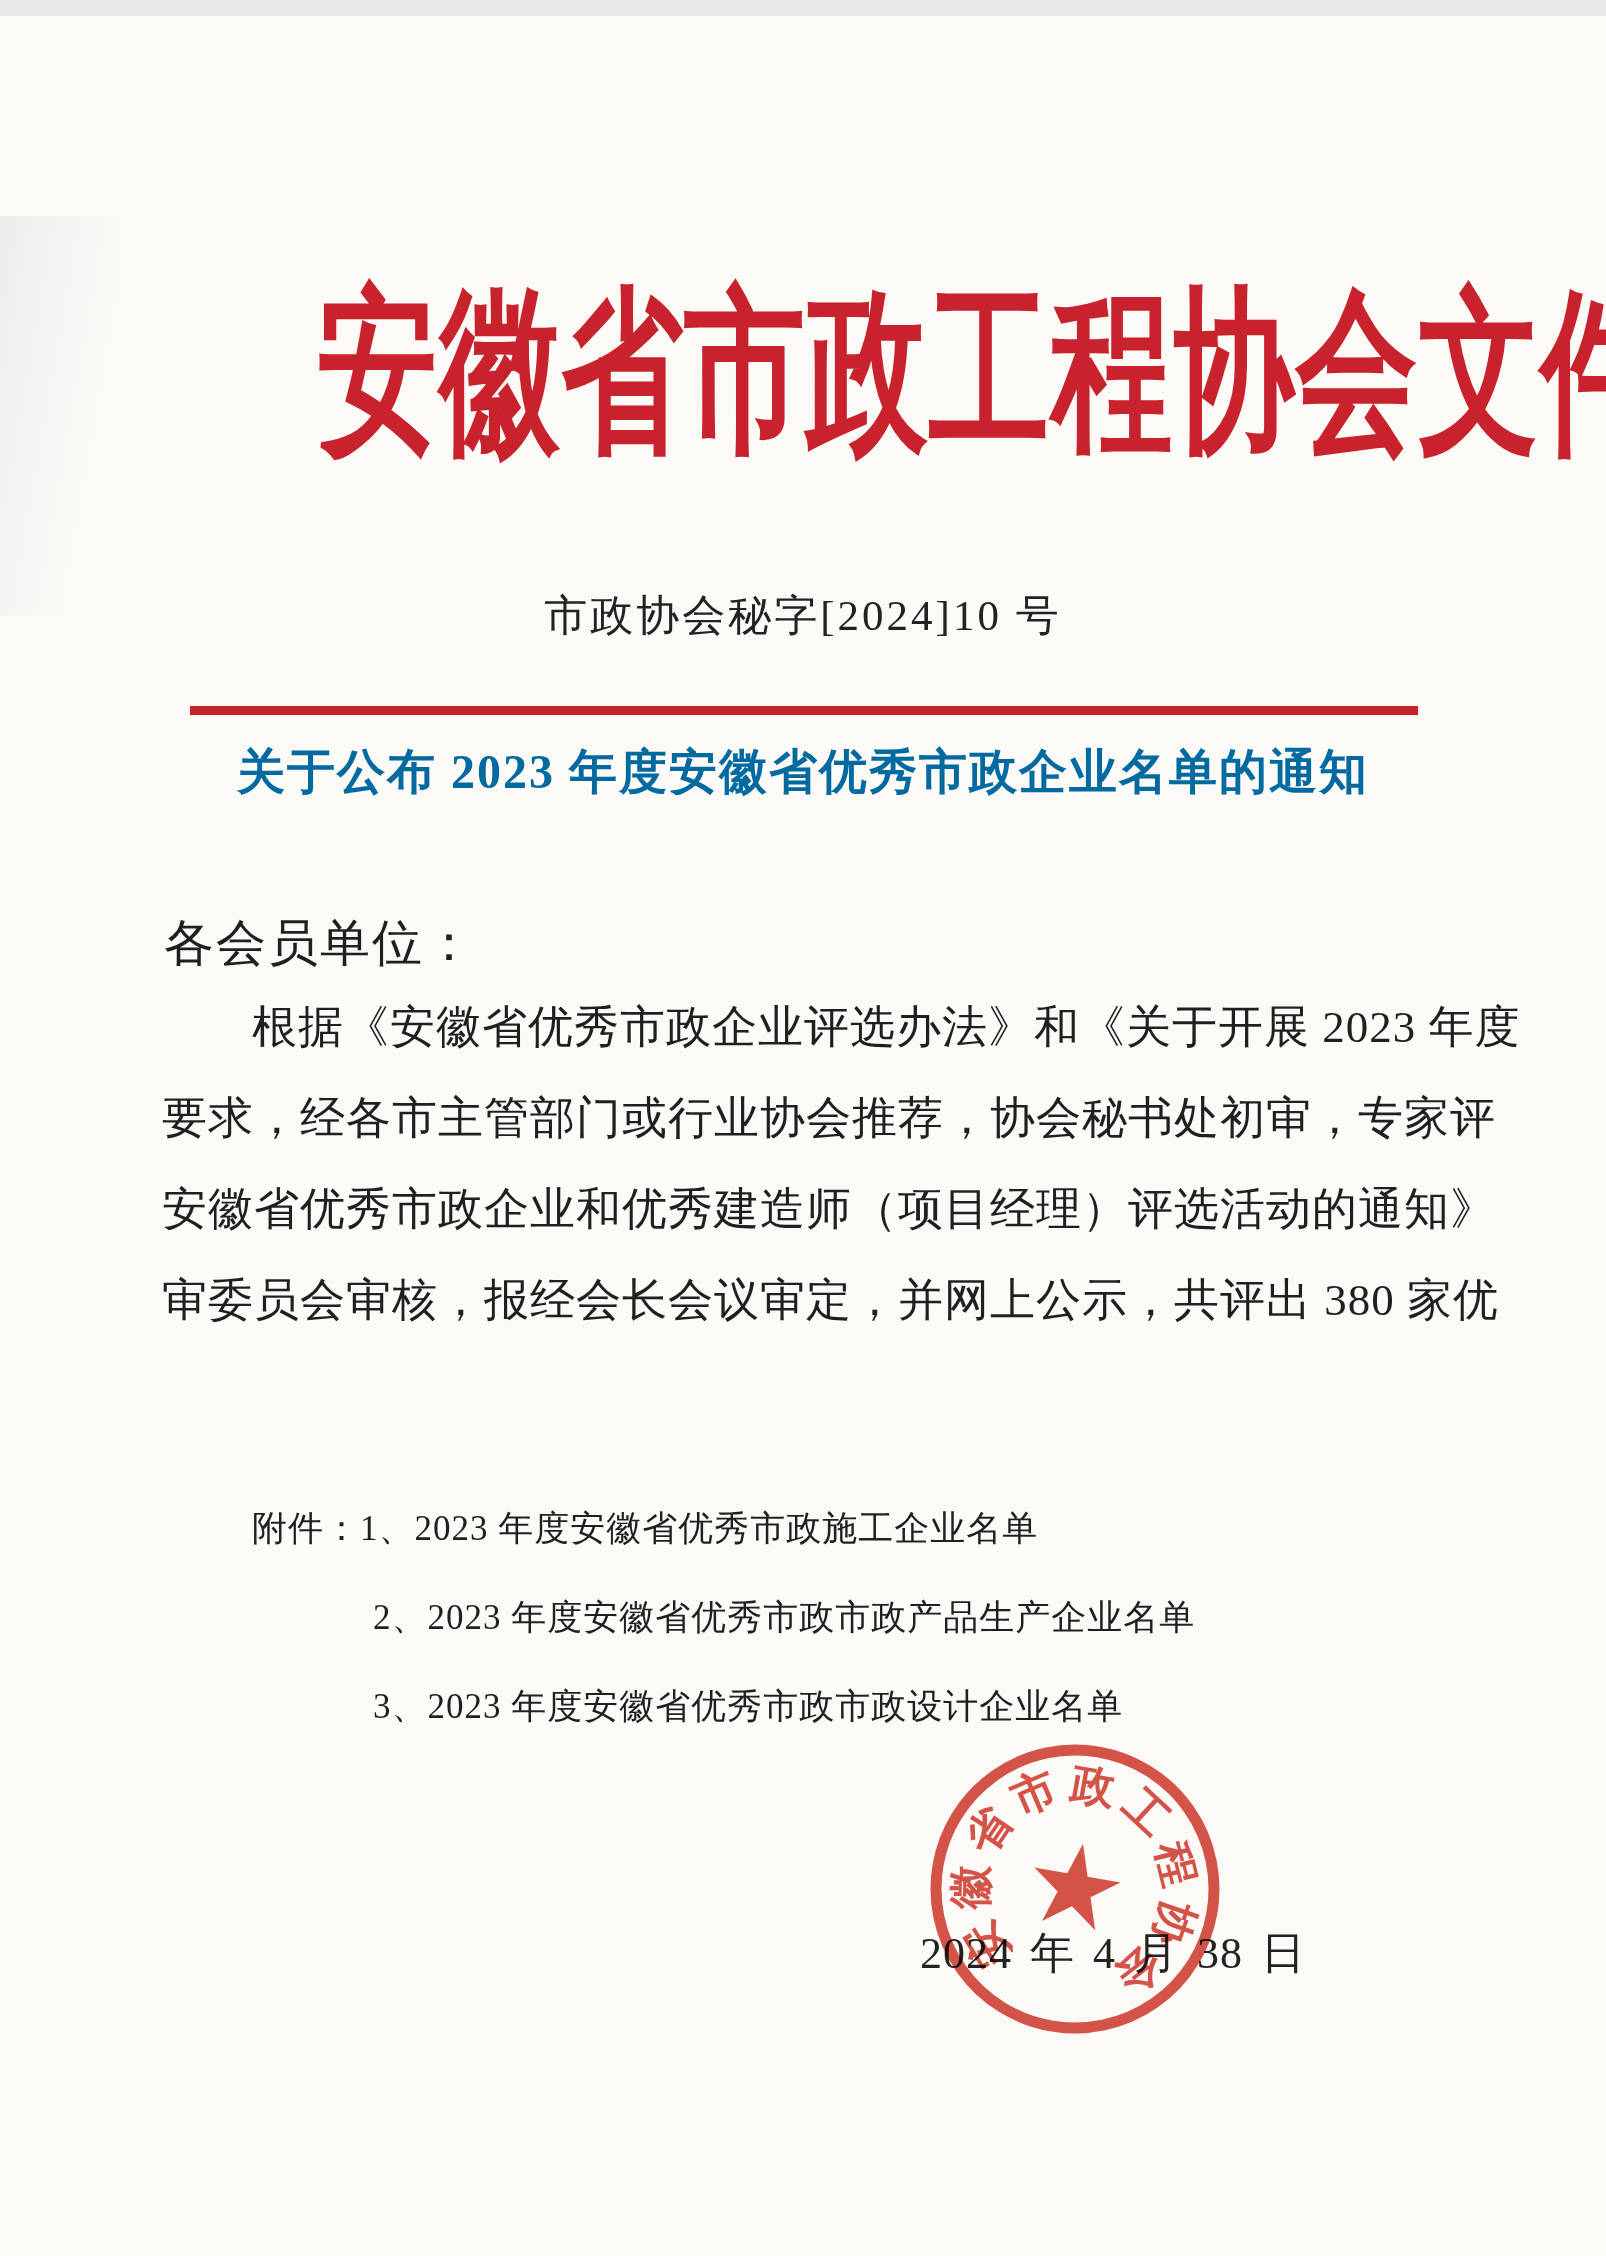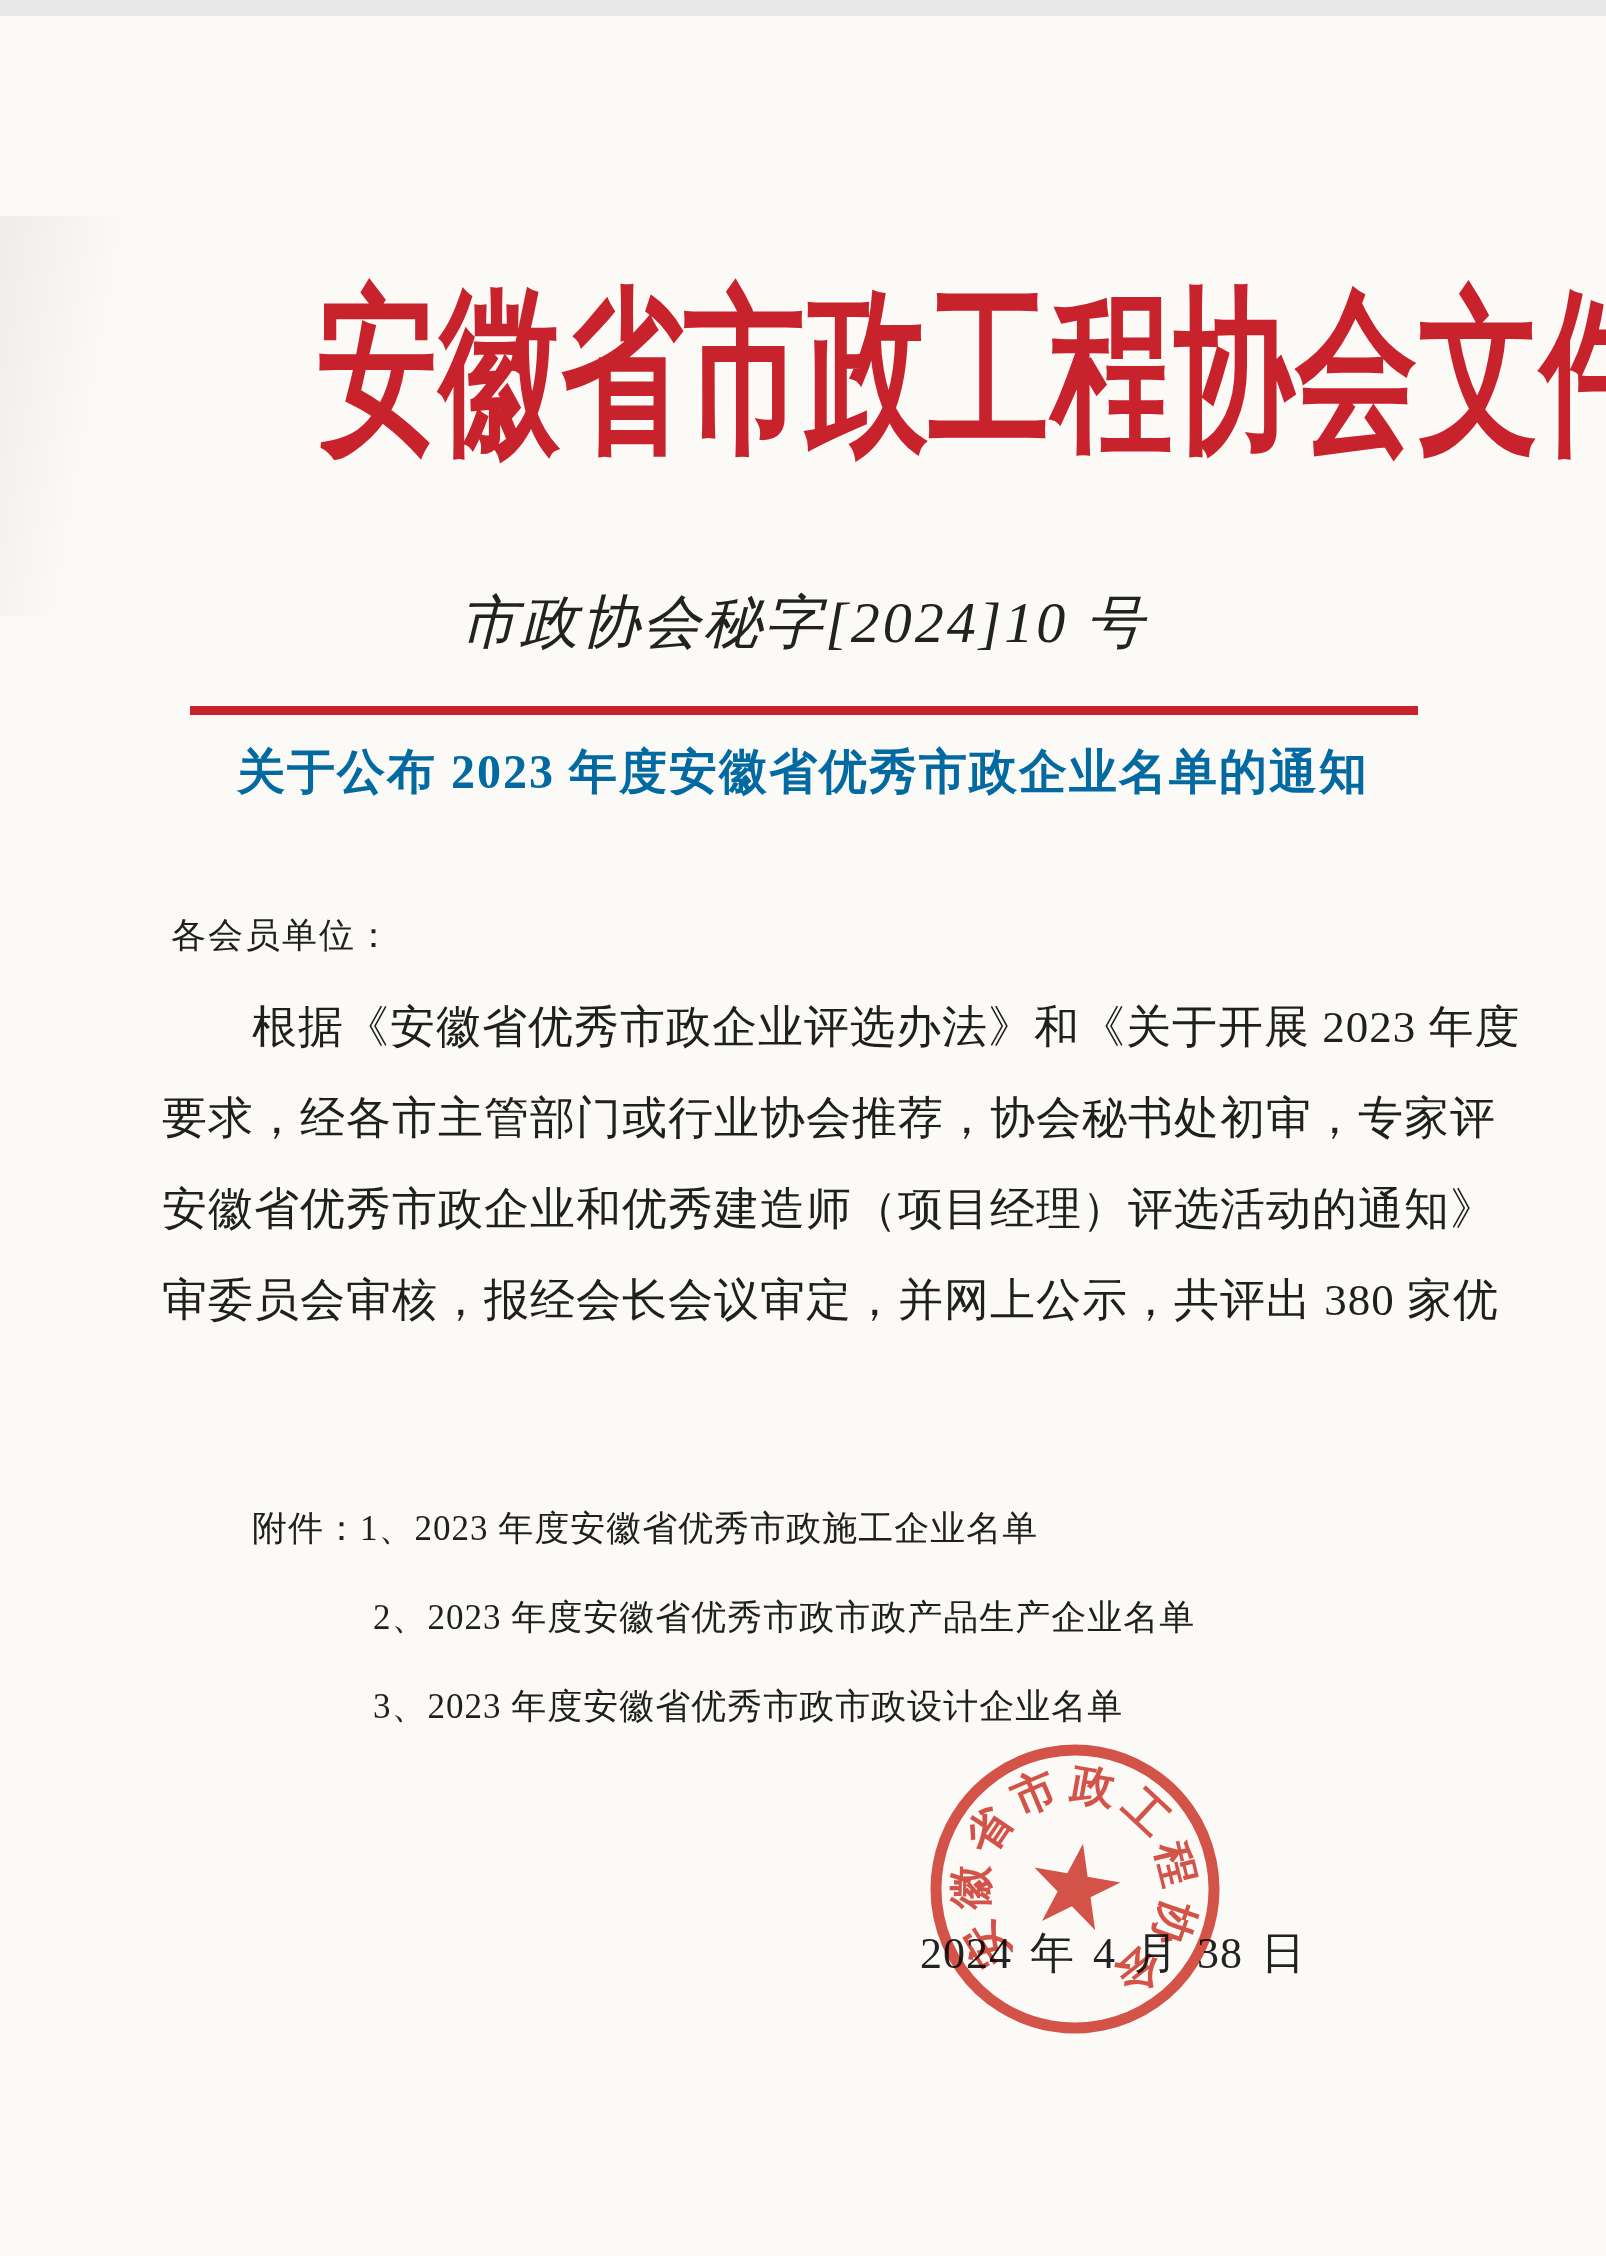--- a/index.html
+++ b/index.html
@@ -23,39 +23,39 @@
   }
   .org-title .stretch{
     display:inline-block;
     font-size:178px;font-weight:700;
     transform:scaleX(0.68);transform-origin:center;
     letter-spacing:2px;
   }
   
   .doc-number{
     position:absolute;top:578px;left:0;width:100%;
-    text-align:center;font-size:58px;line-height:1;
-    letter-spacing:3px;color:#222;font-style:italic;
+    text-align:center;font-size:43px;line-height:1;
+    letter-spacing:3px;color:#222;
   }
   
   .red-rule{
     position:absolute;top:690px;left:190px;
     width:1228px;height:9px;
   }
   
   .notice-title{
     position:absolute;top:730px;left:0;width:100%;
     text-align:center;font-size:48px;font-weight:700;
     line-height:1.1;letter-spacing:2px;color:#0369a1;
     white-space:nowrap;
   }
   
   .salutation{
-    position:absolute;top:902px;left:171px;
-    font-size:35px;line-height:1;letter-spacing:2px;
+    position:absolute;top:902px;left:164px;
+    font-size:50px;line-height:1;letter-spacing:2px;
   }
   
   .body-para{
     position:absolute;top:966px;left:162px;width:1290px;
     font-size:45px;letter-spacing:1px;
   }
   .body-para .line{
     line-height:91px;white-space:nowrap;
   }
   .body-para .line.indent{text-indent:90px;}

